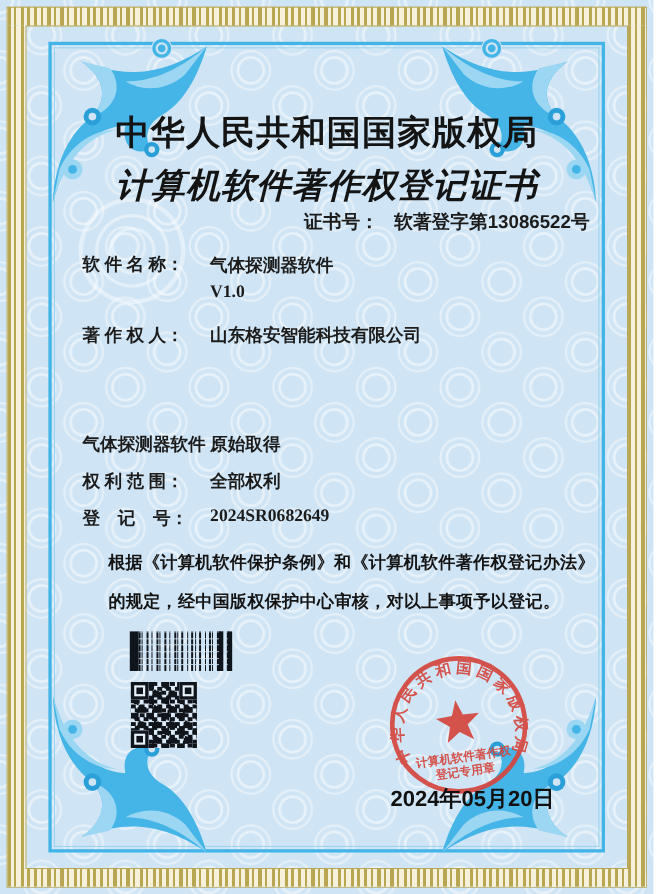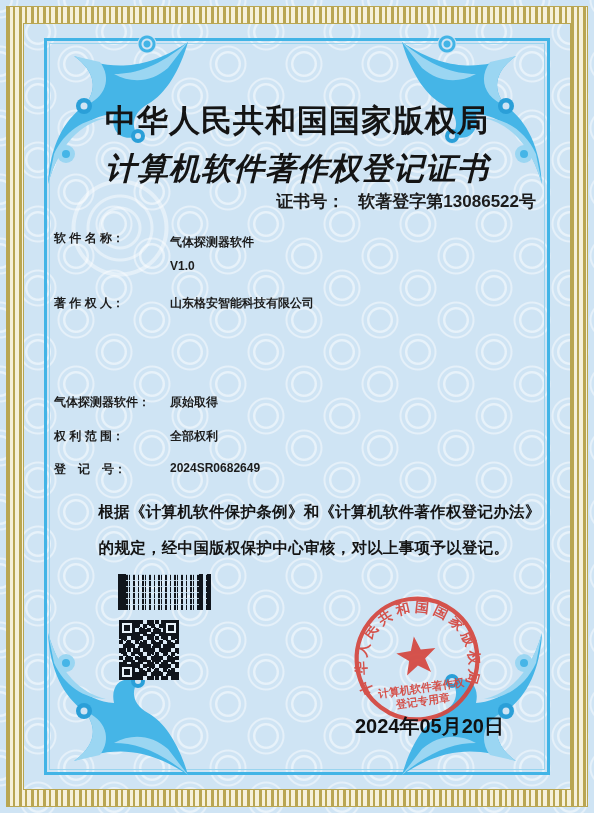--- a/index.html
+++ b/index.html
@@ -43,21 +43,21 @@
   .corner.tr{right:44px;top:36px;transform:scaleX(-1);}
   .corner.bl{left:40px;bottom:32px;transform:scaleY(-1);}
   .corner.br{right:44px;bottom:32px;transform:scale(-1,-1);}
   
   .title{position:absolute;left:0;width:100%;text-align:center;font-weight:900;
          font-size:31px;letter-spacing:1px;color:#141414;}
   .title.t1{top:100px;} .title.t2{top:148px;font-style:italic;}
   .cert-no{position:absolute;top:190px;right:58px;font-size:17px;font-weight:bold;white-space:nowrap;}
   .cert-no .gap{display:inline-block;width:14px;}
   
-  .row{position:absolute;left:54px;font-size:12px;font-weight:bold;white-space:nowrap;display:flex;}
+  .row{position:absolute;left:75px;font-size:16px;font-weight:bold;white-space:nowrap;display:flex;font-family:Liberation Serif, serif;}
   .row .lbl{display:inline-block;width:116px;flex:0 0 116px;}
   .row .val{display:inline-block;}
   .row.r1{top:230px;} .row.r1 .val{line-height:24px;}
   .row.r2{top:295px;}
   .row.r3{top:394px;}
   .row.r4{top:428px;}
   .row.r5{top:461px;}
   .statement{position:absolute;left:66px;top:494px;width:476px;font-size:15.5px;font-weight:bold;
              line-height:2.3;text-indent:2em;letter-spacing:.3px;color:#141414;text-align:center;}
   

